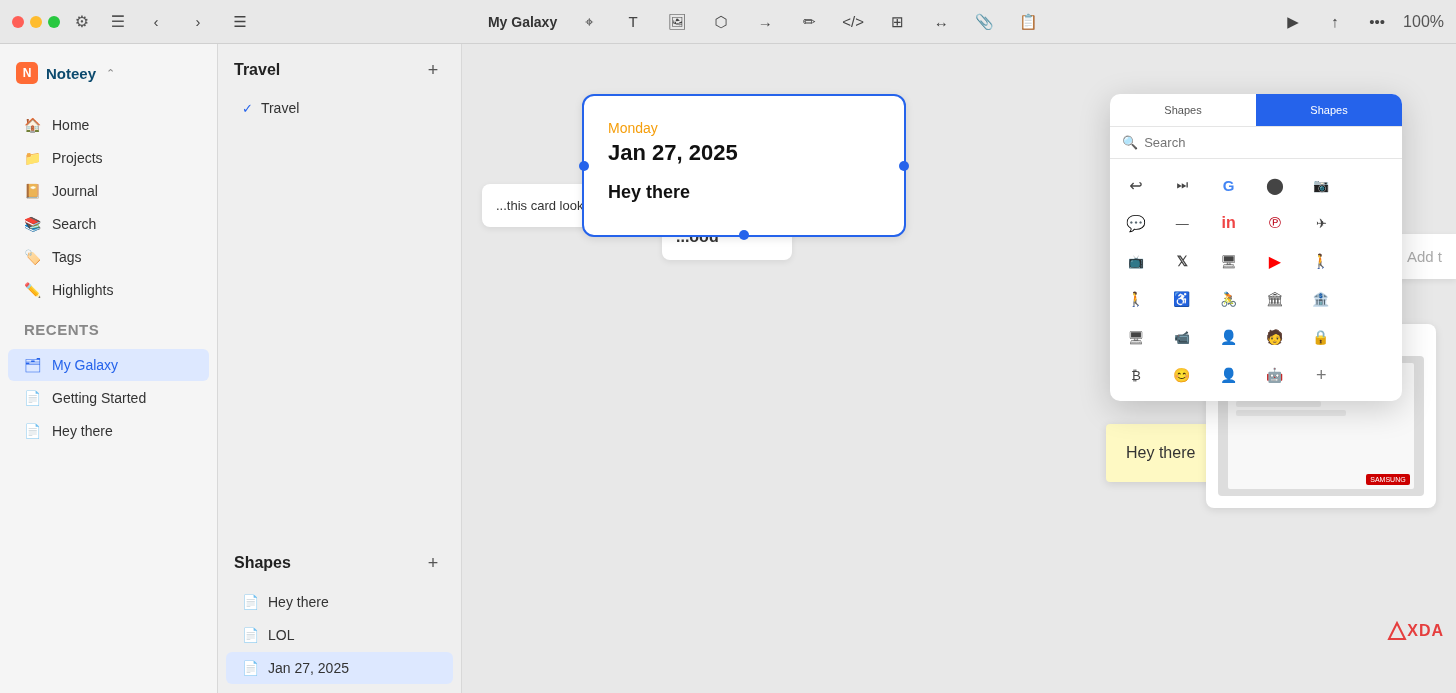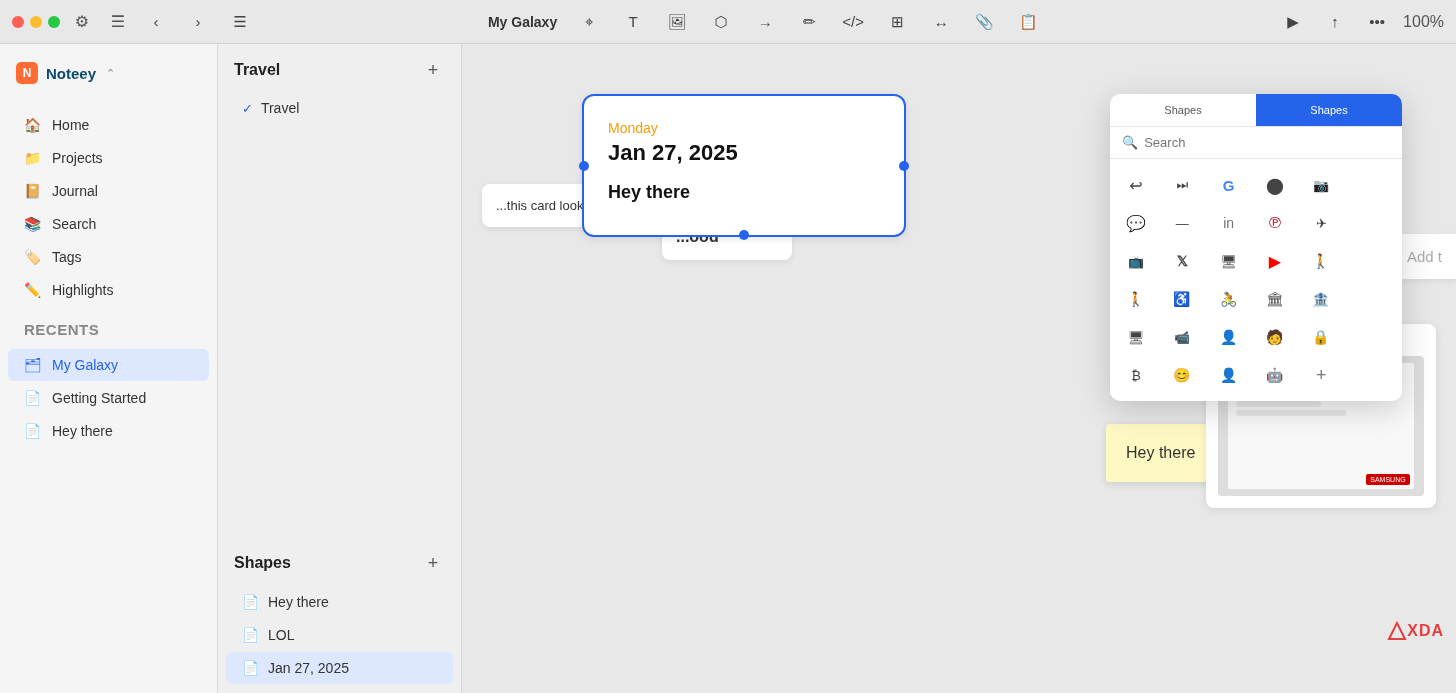--- a/index.html
+++ b/index.html
@@ -260,21 +260,21 @@
 
           <div class="popup-icon-btn">↩</div>
           <div class="popup-icon-btn" style="font-size:13px;">⏭</div>
           <div class="popup-icon-btn" style="font-size:15px; font-weight:700; color:#4285f4;">G</div>
           <div class="popup-icon-btn">⬤</div>
           <div class="popup-icon-btn" style="font-size:13px;">📷</div>
           <div class="popup-icon-btn" style="visibility:hidden;"></div>
 
           <div class="popup-icon-btn">💬</div>
           <div class="popup-icon-btn" style="font-size:13px;">—</div>
-          <div class="popup-icon-btn" style="font-size:14px; font-weight:400; color:#737373;">in</div>
+          <div class="popup-icon-btn" style="font-size:16px; font-weight:700; color:#ef4444;">in</div>
           <div class="popup-icon-btn" style="color:#bd081c;">℗</div>
           <div class="popup-icon-btn" style="font-size:13px;">✈</div>
           <div class="popup-icon-btn" style="visibility:hidden;"></div>
 
           <div class="popup-icon-btn" style="font-size:13px;">📺</div>
           <div class="popup-icon-btn" style="font-size:14px; font-weight:700;">𝕏</div>
           <div class="popup-icon-btn" style="font-size:13px;">🖥</div>
           <div class="popup-icon-btn" style="color:#ff0000;">▶</div>
           <div class="popup-icon-btn" style="font-size:14px;">🚶</div>
           <div class="popup-icon-btn" style="visibility:hidden;"></div>

